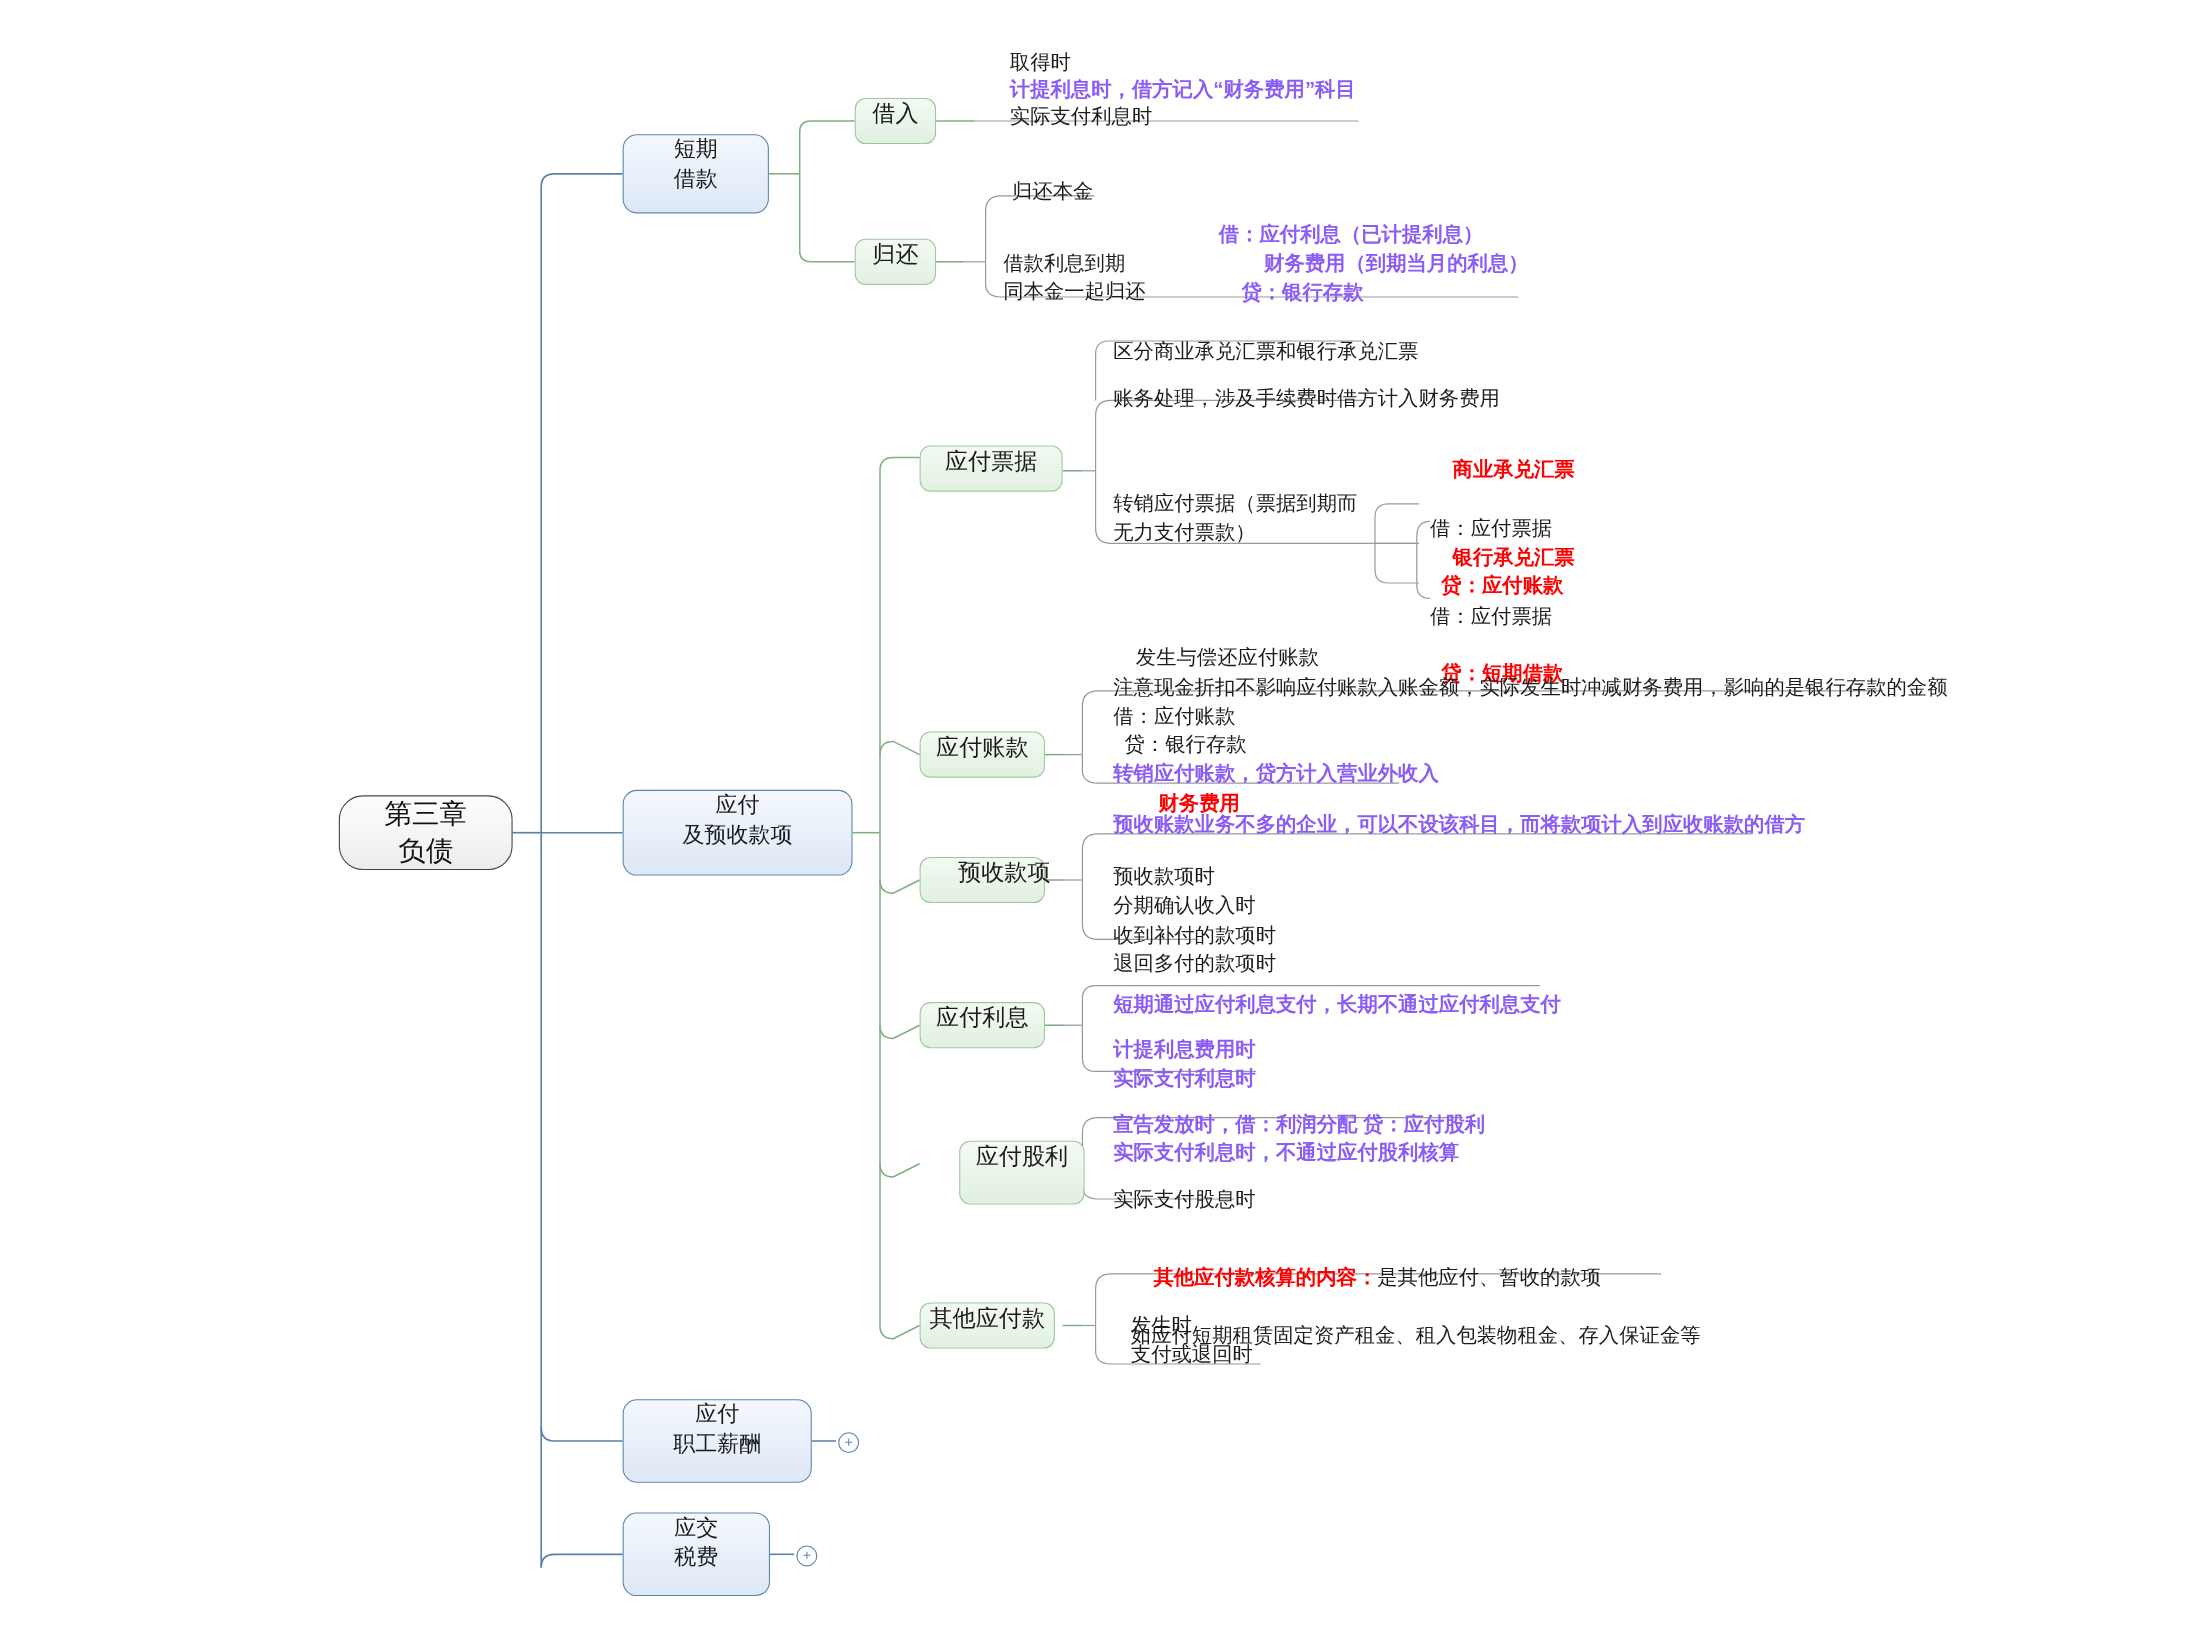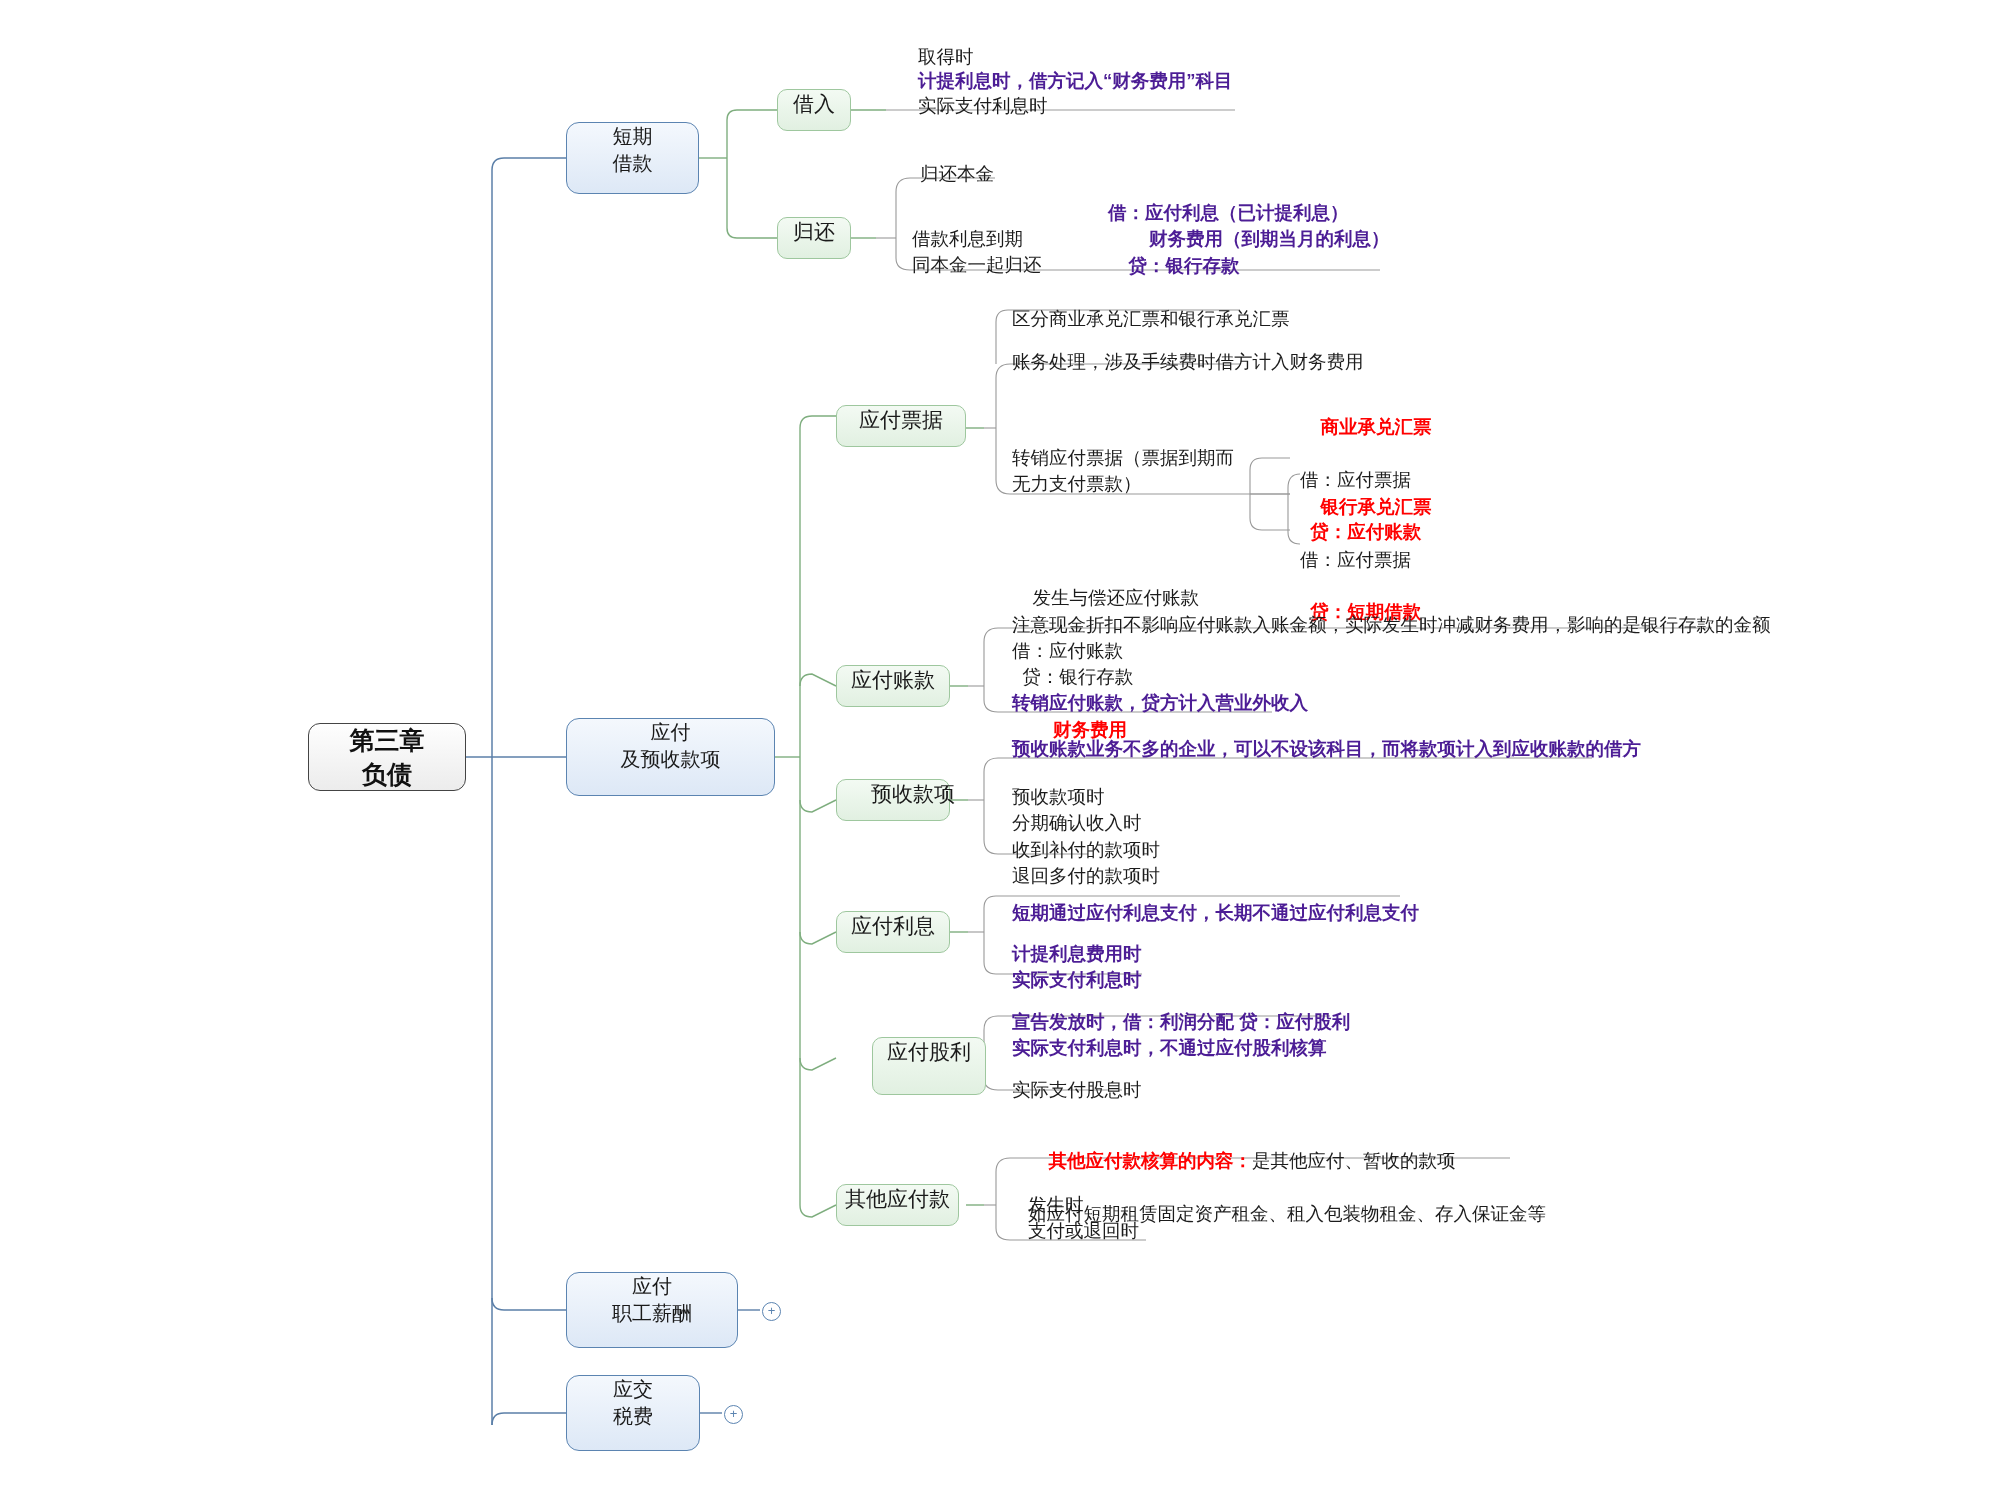--- a/index.html
+++ b/index.html
@@ -10,38 +10,38 @@
     color:#222;
     overflow:hidden;
   }
   #canvas{position:relative;width:2000px;height:1500px;}
   svg#edges{position:absolute;left:0;top:0;width:2000px;height:1500px;pointer-events:none;}
 
   
   .node{position:absolute;box-sizing:border-box;display:flex;justify-content:center;text-align:center;line-height:1.35;white-space:pre;}
 
   .root{
-    border:1.6px solid #444;border-radius:12px;
+    border:1.6px solid #444;border-radius:22px;
     background:linear-gradient(#fefefe,#ececec);
-    font-size:25px;color:#111;font-weight:bold;
+    font-size:25px;color:#111;
   }
   .lvl1{
     border:1.4px solid #5b84b1;border-radius:13px;
     background:linear-gradient(#f4f8fd,#dde8f6);
     font-size:20px;color:#1a1a1a;
   }
   .lvl2{
     border:1.2px solid #9ec79e;border-radius:10px;
     background:linear-gradient(#f3faf3,#e1f0e1);
     font-size:21px;color:#1a1a1a;
   }
 
   
   .leaf{position:absolute;box-sizing:border-box;white-space:pre;line-height:1.42;font-size:18.5px;color:#1c1c1c;}
-  .leaf.red{color:#4c1d95;font-weight:bold;}
+  .leaf.red{color:#8b5cf6;font-weight:bold;}
   .leaf .r{color:#ff0000;font-weight:bold;}
   .leaf .k{color:#1c1c1c;font-weight:normal;}
 
   
   .plus{position:absolute;width:17px;height:17px;border:1.2px solid #5b84b1;border-radius:50%;
         background:#fff;color:#5b84b1;font-size:13px;line-height:15px;text-align:center;
         font-family:"Liberation Sans",sans-serif;cursor:pointer;}
 </style>
 </head>
 <body>

